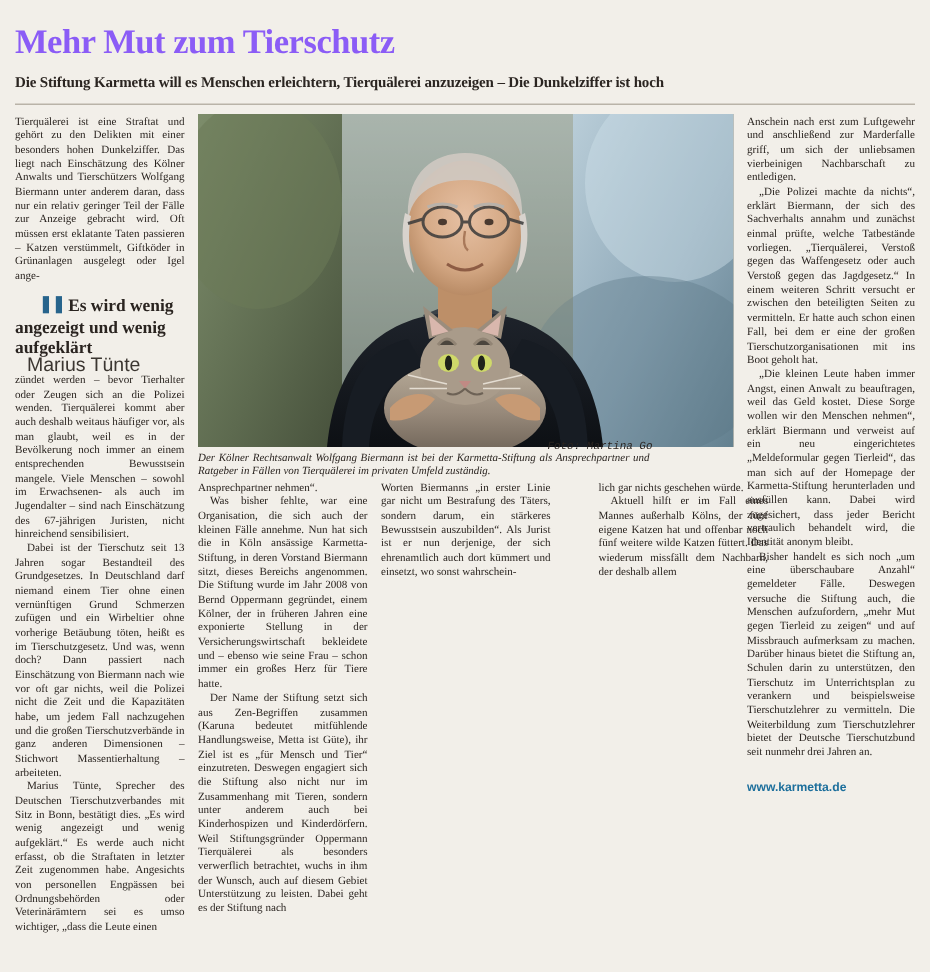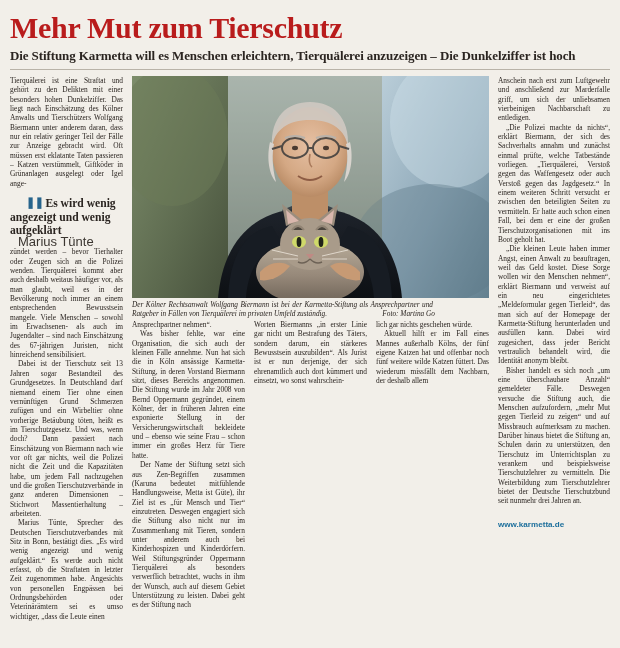--- a/index.html
+++ b/index.html
@@ -18,30 +18,30 @@
     position: relative;
     width: 620px;
     height: 648px;
     background: #f2efe9;
     box-sizing: border-box;
     padding: 10px 10px 4px 10px;
   }
   .headline {
     font-family: "Liberation Serif", serif;
     font-weight: bold;
-    font-size: 30px;
+    font-size: 23px;
     line-height: 32px;
     letter-spacing: -0.3px;
-    color: #b91c1c;
+    color: #8b5cf6;
     margin: 2px 0 6px 0;
   }
   .subhead {
     font-family: "Liberation Serif", serif;
     font-weight: bold;
-    font-size: 13px;
+    font-size: 10px;
     line-height: 12px;
     color: #2b2521;
     margin: 0 0 7px 0;
     letter-spacing: -0.1px;
   }
   .rule {
     border: 0;
     border-top: 1px solid #b9b3a8;
     margin: 0 0 6px 0;
     height: 0;
@@ -70,21 +70,21 @@
   }
   .c1 { left: 0;   width: 113px; }
   .c2 { left: 122px; width: 113px; }
   .c3 { left: 244px; width: 113px; }
   .c4 { left: 366px; width: 113px; }
   .c5 { left: 488px; width: 112px; }
 
   
   .below-photo { top: 244px; }
   .c3.below-photo { top: 244px; }
-  .c4.below-photo { top: 244px; }
+  .c4.below-photo { top: 244px; margin-left: 23px; }
 
   
   .pullquote {
     margin: 9px 0 0 0;
     padding: 0;
   }
   .pq-text {
     font-family: "Liberation Serif", serif;
     font-weight: bold;
     font-size: 11.6px;
@@ -133,28 +133,28 @@
     font-family: "Liberation Serif", serif;
     font-style: italic;
     font-size: 7.3px;
     line-height: 8.8px;
     color: #2a2420;
     margin-top: 3px;
     text-align: justify;
     position: relative;
   }
   .credit {
-    font-family: Liberation Serif, serif;
+    font-family: Liberation Mono, monospace;
     font-style: italic;
     font-size: 7.3px;
     line-height: 8.8px;
     color: #2a2420;
     position: absolute;
     right: 0;
-    bottom: 0;
+    bottom: 16px;
     white-space: nowrap;
   }
   .caption-body { display: block; padding-right: 2px; }
   .url {
     font-family: "Liberation Sans", sans-serif;
     font-weight: bold;
     font-size: 8.1px;
     line-height: 11px;
     color: #1d6f9c;
     text-indent: 0;

